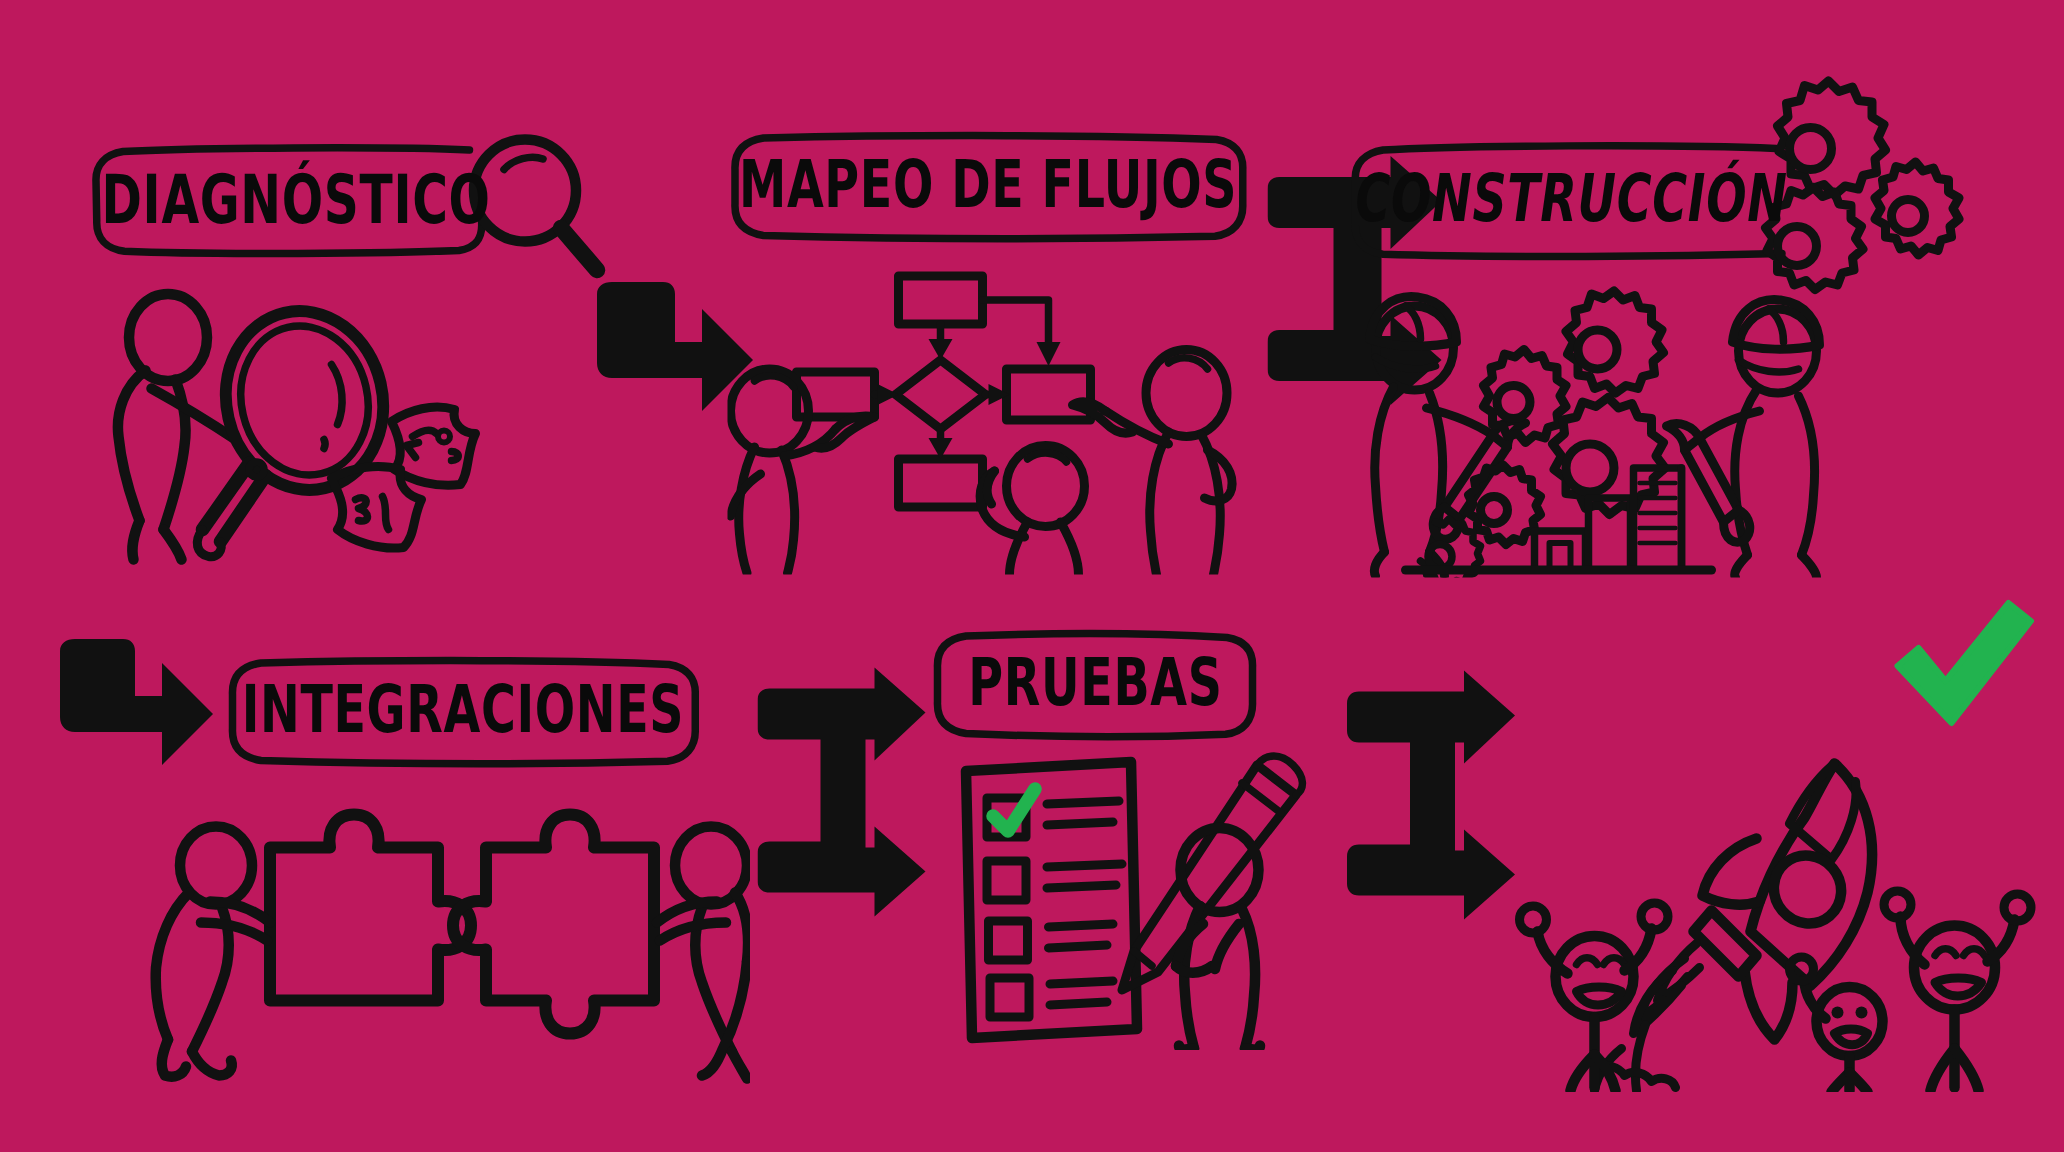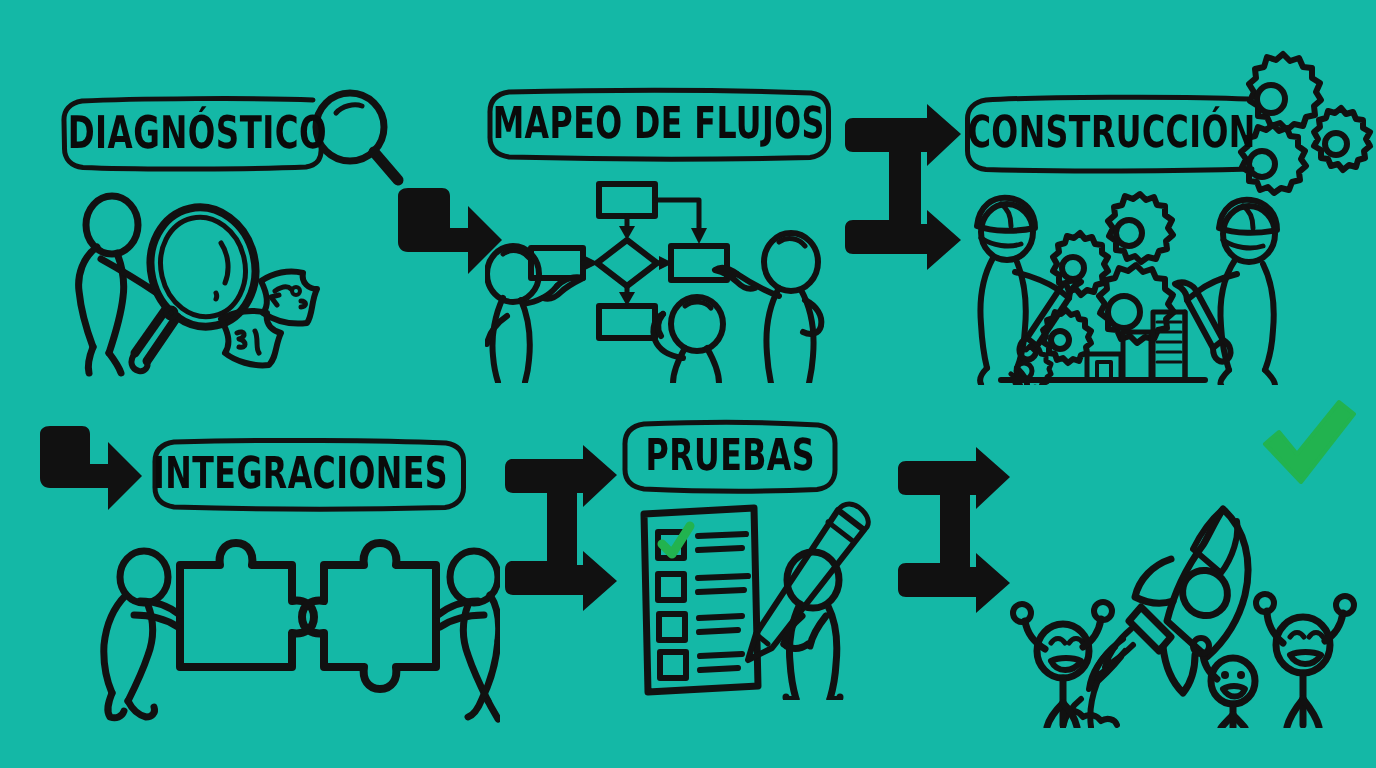--- a/index.html
+++ b/index.html
@@ -12,21 +12,21 @@
     width: 1376px;
     height: 768px;
     overflow: hidden;
     font-family: "DejaVu Sans", sans-serif;
     position: relative;
   }
   #stage {
     position: relative;
     width: 1376px;
     height: 768px;
-    background: #14b8a6;
+    background: #be185d;
   }
   .panel {
     position: absolute;
   }
   .abs { position: absolute; }
 
   
   .label-box {
     position: absolute;
     display: flex;
@@ -165,21 +165,21 @@
       <path class="ink" stroke-width="6" d="M252 96 C244 90 236 88 230 92 C238 94 246 98 252 104 C258 110 264 112 270 110"></path>
 
       <path class="ink" stroke-width="6" d="M320 122 C332 128 338 138 336 148 C334 156 326 158 318 154"></path>
     </svg>
   </div>
 
   <svg class="abs" style="left:845px; top:100px;" width="120" height="170" viewBox="0 0 120 170">
     <path class="solid" d="M8 18 C3 18 0 21 0 26 L0 44 C0 49 3 52 8 52 L44 52 L44 120 L8 120 C3 120 0 123 0 128 L0 146 C0 151 3 154 8 154 L82 154 L82 170 L116 140 L82 110 L82 124 L76 124 L76 52 L82 52 L82 66 L116 34 L82 4 L82 18 Z"></path>
   </svg>
 
-  <div class="panel" style="left:962px; top:45px; width:415px; height:340px;">
+  <div class="panel" style="left:898px; top:45px; width:415px; height:340px;font-style:italic;">
 
     <div class="label-box" style="left:0px; top:48px; width:300px; height:80px;">
       <svg class="box-svg" viewBox="0 0 300 80">
         <path class="ink" stroke-width="5" d="M286 6 C220 3 70 4 24 7 C12 9 5 16 5.5 27 L5.5 56 C5 68 12 75 24 76.5 C100 79 220 78 290 76"></path>
       </svg>
       <span class="label-text" style="font-size:40px;">CONSTRUCCIÓN</span>
     </div>
 
     <svg class="abs" style="left:248px; top:0px;" width="165" height="160" viewBox="0 0 165 160">
       <g class="ink" stroke-width="6">
@@ -260,21 +260,21 @@
       <path class="ink" stroke-width="6" d="M34 190 L238 190"></path>
     </svg>
   </div>
 
   <svg class="abs" style="left:40px; top:426px;" width="110" height="100" viewBox="0 0 110 100">
     <path class="solid" d="M10 0 L42 0 C47 0 50 3 50 8 L50 38 L68 38 L68 16 L102 50 L68 84 L68 62 L10 62 C4 62 0 58 0 52 L0 8 C0 3 4 0 10 0 Z"></path>
   </svg>
 
   <div class="panel" style="left:150px; top:428px; width:340px; height:300px;">
 
-    <div class="label-box" style="left:0px; top:10px; width:318px; height:72px;justify-content:flex-end;">
+    <div class="label-box" style="left:0px; top:10px; width:318px; height:72px;">
       <svg class="box-svg" viewBox="0 0 318 72">
         <path class="ink" stroke-width="5" d="M24 4 C120 1.5 230 2 296 5 C308 7 314 14 313.5 25 L313.5 48 C314 60 307 68 295 69.5 C200 72 110 71.5 24 69 C11 67 4.5 60 5 48 L5 25 C4.5 13 11 6 24 4 Z"></path>
       </svg>
       <span class="label-text" style="font-size:40px;">INTEGRACIONES</span>
     </div>
 
     <svg class="abs" style="left:-50px; top:95px;" width="400" height="200" viewBox="0 0 400 200">
 
       <path class="ink" stroke-width="8" d="M80 42 L120 42 C118 30 124 20 136 20 C148 20 154 30 152 42 L192 42 L192 78 C204 76 214 82 214 94 C214 106 204 112 192 110 L192 144 L80 144 Z"></path>
 

